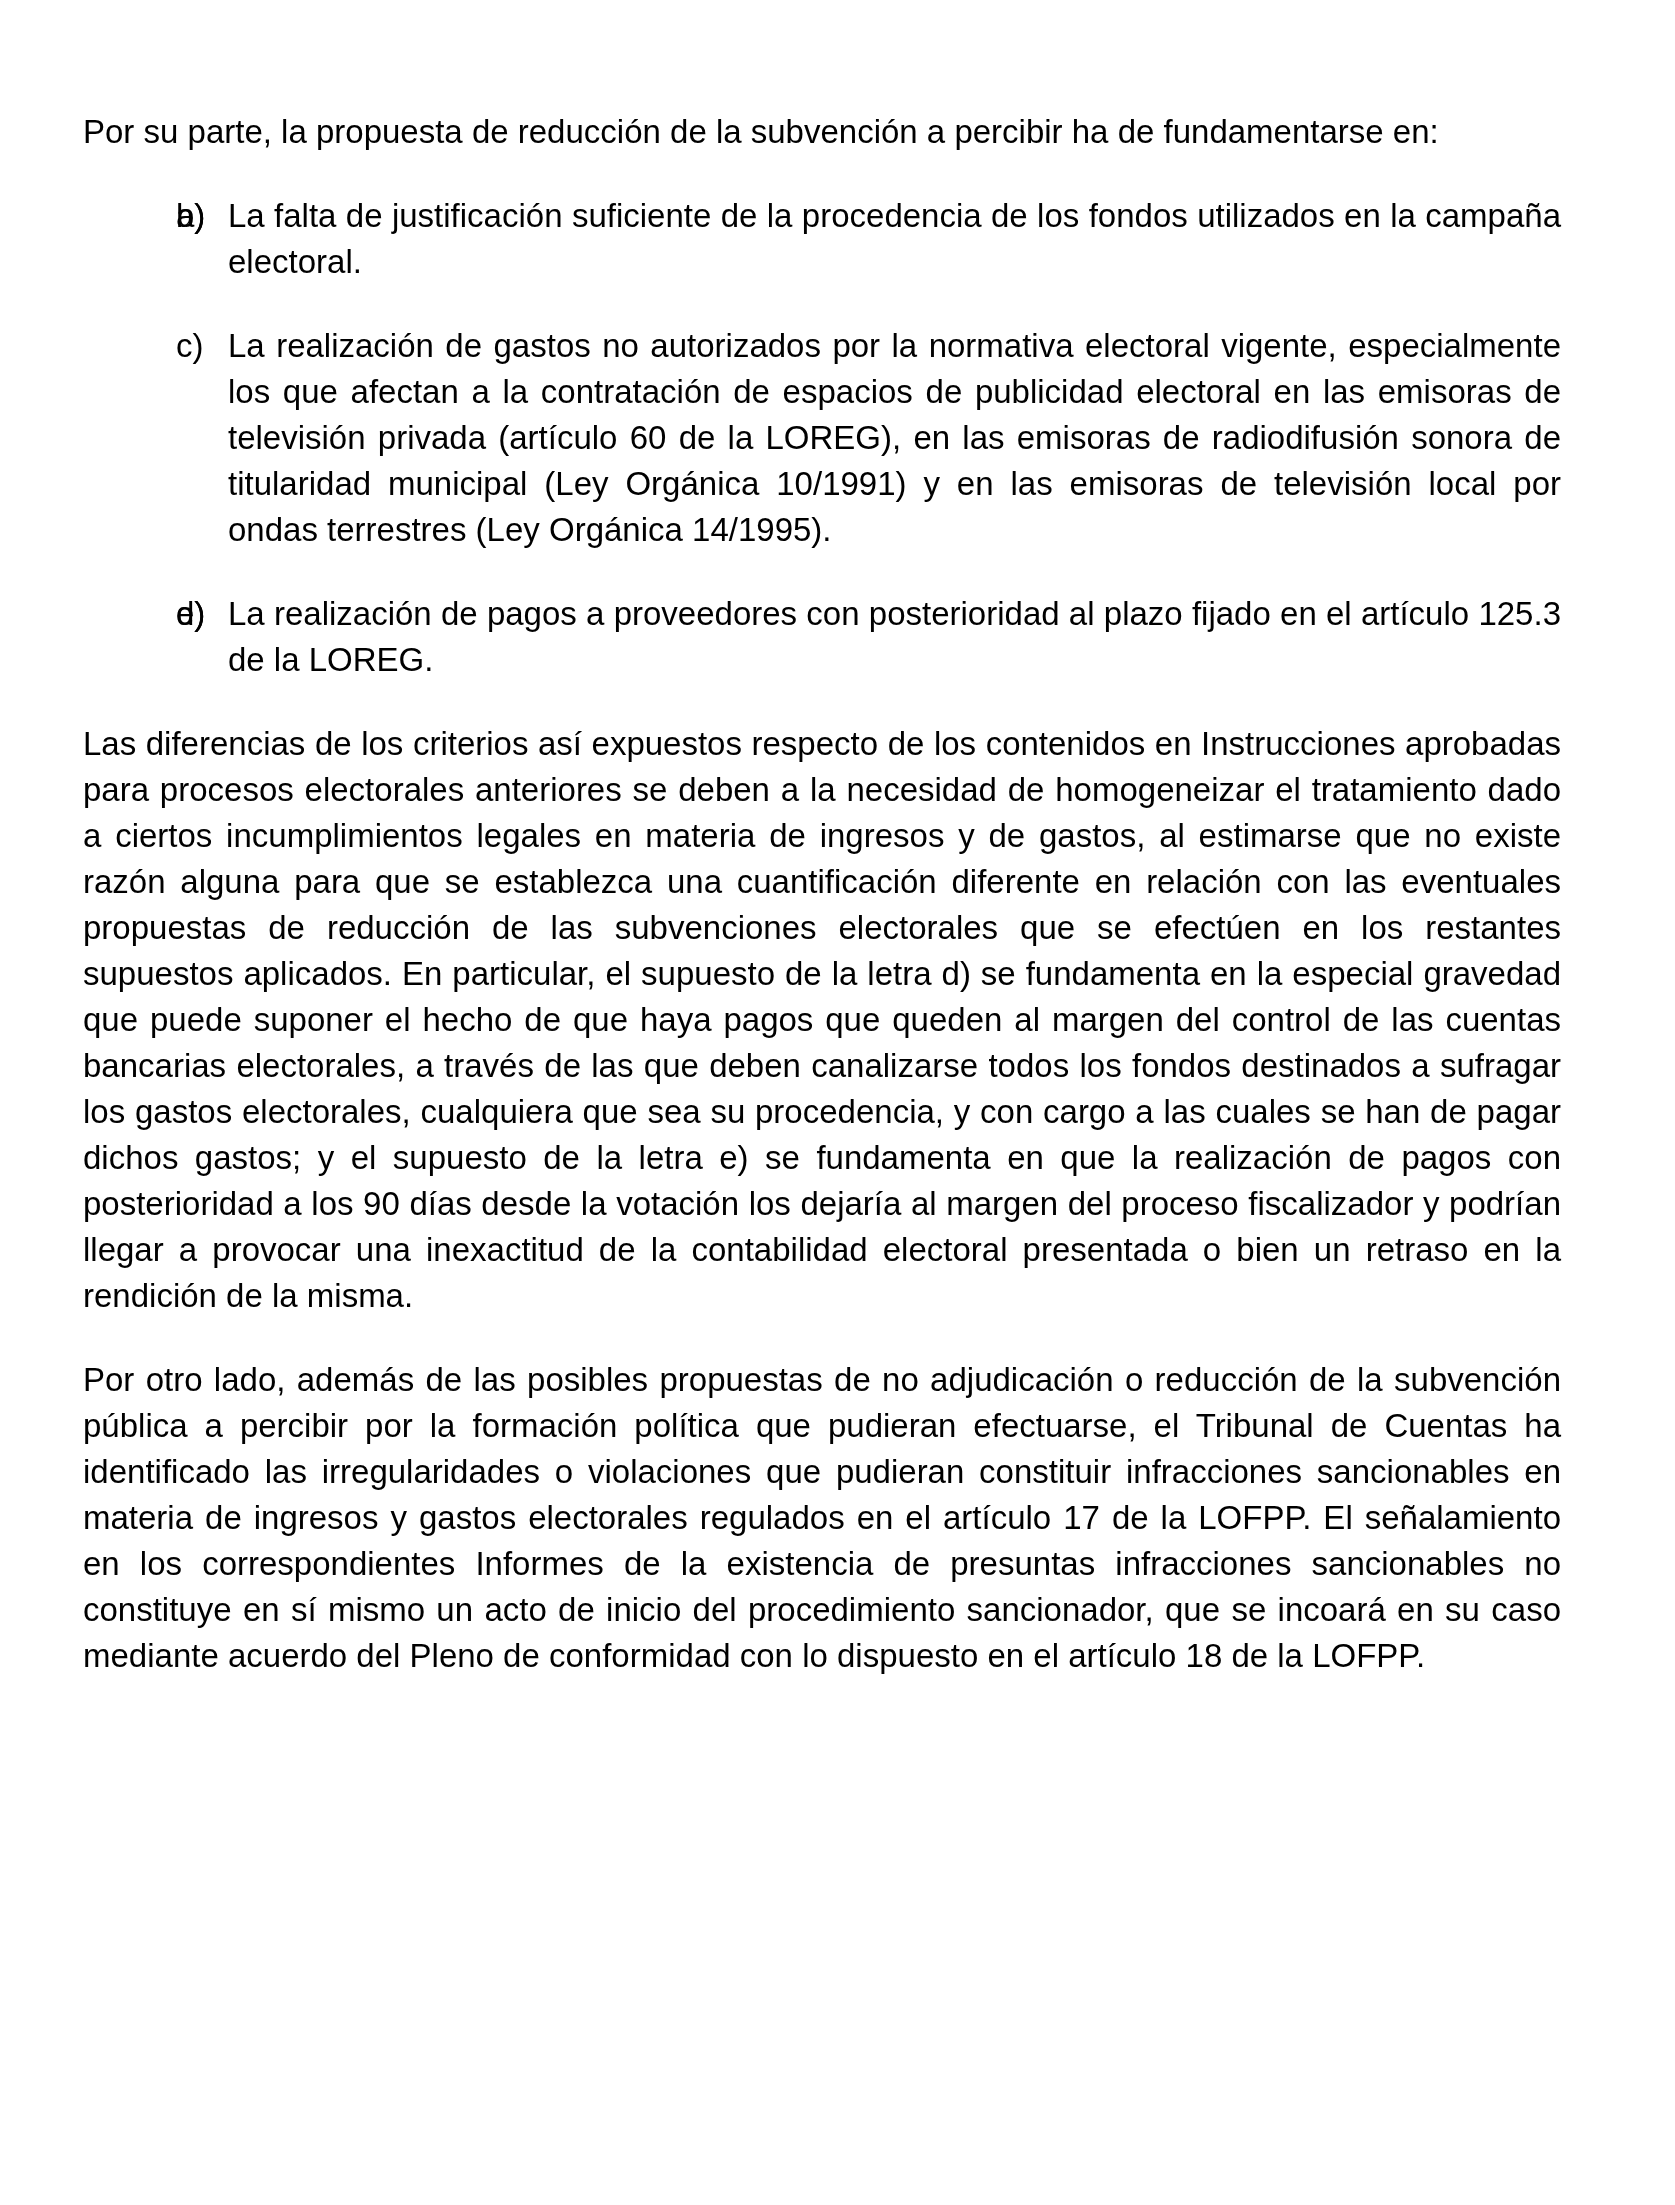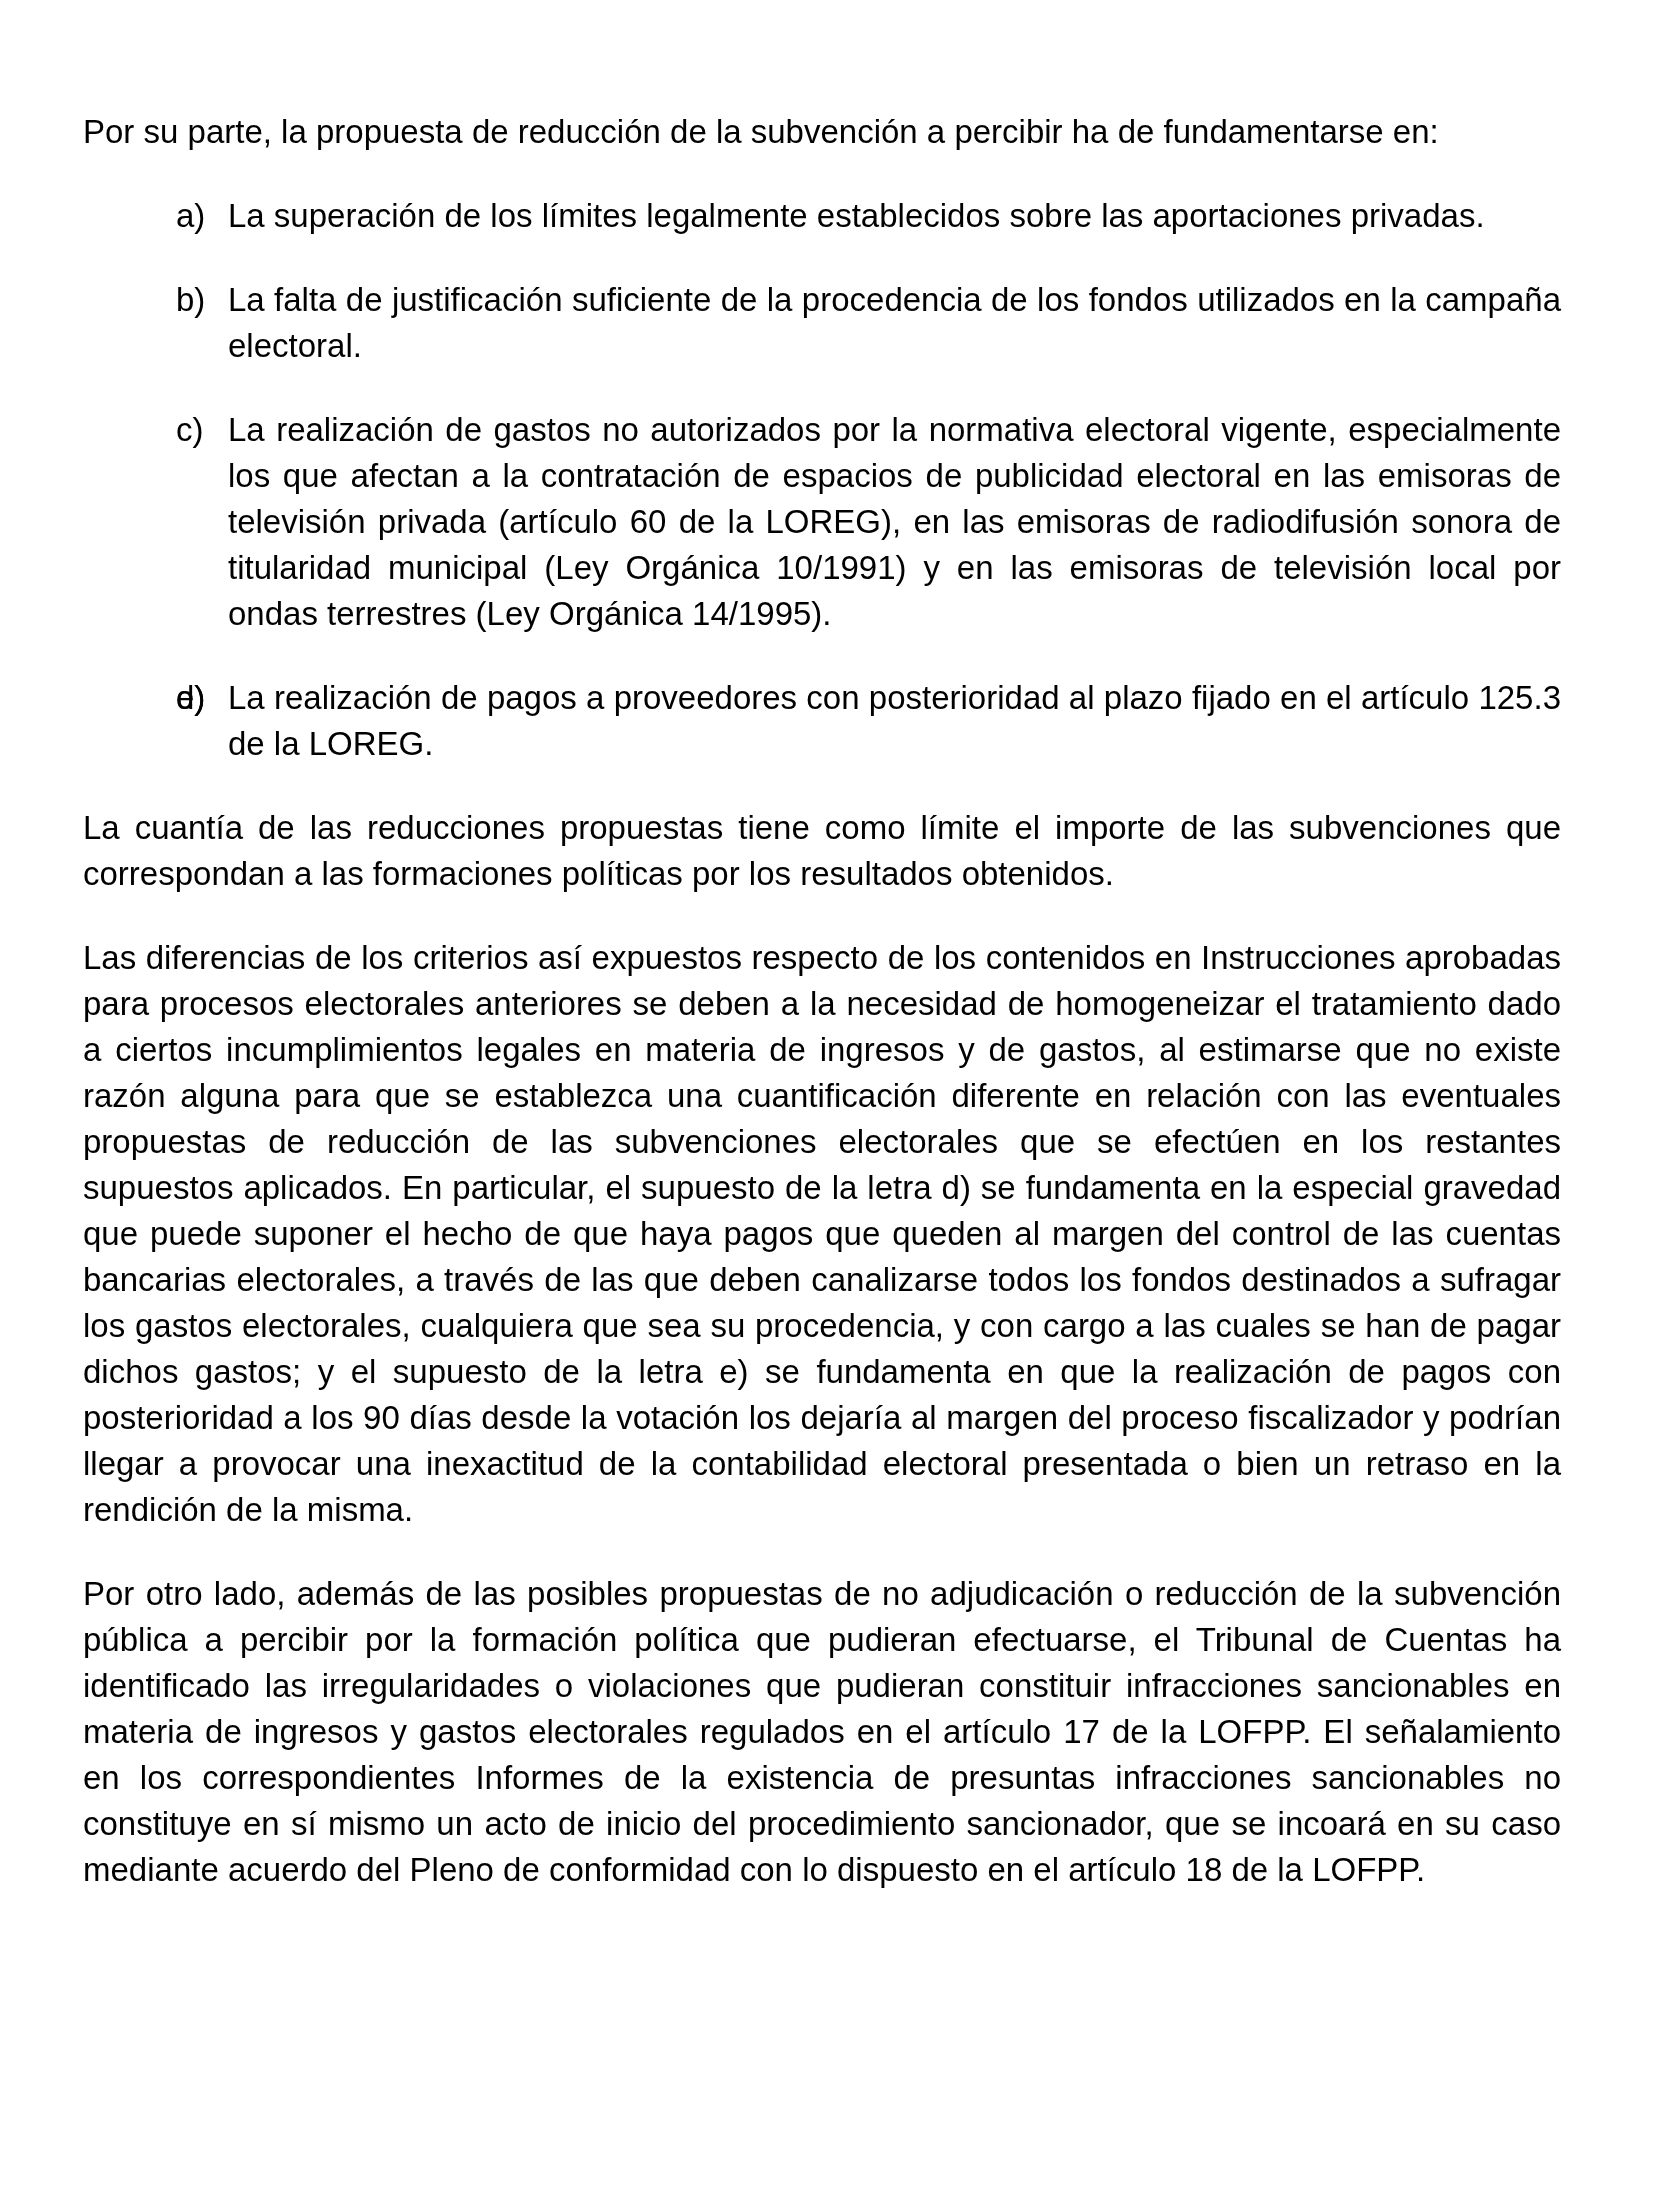--- a/index.html
+++ b/index.html
@@ -54,21 +54,20 @@
 <body>
 
 <div class="page">
 
   <p class="para intro">Por su parte, la propuesta de reducción de la subvención a percibir ha de fundamentarse en:</p>
 
   <div class="lettered-list">
 
     <div class="list-item">
       <span class="marker">a)</span>
-      <span>La superación de los límites legalmente establecidos sobre las aportaciones privadas.</span>
     </div>
 
     <div class="list-item">
       <span class="marker">b)</span>
       <span>La falta de justificación suficiente de la procedencia de los fondos utilizados en la campaña electoral.</span>
     </div>
 
     <div class="list-item">
       <span class="marker">c)</span>
       <span>La realización de gastos no autorizados por la normativa electoral vigente, especialmente los que afectan a la contratación de espacios de publicidad electoral en las emisoras de televisión privada (artículo 60 de la LOREG), en las emisoras de radiodifusión sonora de titularidad municipal (Ley Orgánica 10/1991) y en las emisoras de televisión local por ondas terrestres (Ley Orgánica 14/1995).</span>
@@ -78,20 +77,19 @@
       <span class="marker">d)</span>
     </div>
 
     <div class="list-item">
       <span class="marker">e)</span>
       <span>La realización de pagos a proveedores con posterioridad al plazo fijado en el artículo 125.3 de la LOREG.</span>
     </div>
 
   </div>
 
-  <p class="para">La cuantía de las reducciones propuestas tiene como límite el importe de las subvenciones que correspondan a las formaciones políticas por los resultados obtenidos.</p>
 
   <p class="para">Las diferencias de los criterios así expuestos respecto de los contenidos en Instrucciones aprobadas para procesos electorales anteriores se deben a la necesidad de homogeneizar el tratamiento dado a ciertos incumplimientos legales en materia de ingresos y de gastos, al estimarse que no existe razón alguna para que se establezca una cuantificación diferente en relación con las eventuales propuestas de reducción de las subvenciones electorales que se efectúen en los restantes supuestos aplicados. En particular, el supuesto de la letra d) se fundamenta en la especial gravedad que puede suponer el hecho de que haya pagos que queden al margen del control de las cuentas bancarias electorales, a través de las que deben canalizarse todos los fondos destinados a sufragar los gastos electorales, cualquiera que sea su procedencia, y con cargo a las cuales se han de pagar dichos gastos; y el supuesto de la letra e) se fundamenta en que la realización de pagos con posterioridad a los 90 días desde la votación los dejaría al margen del proceso fiscalizador y podrían llegar a provocar una inexactitud de la contabilidad electoral presentada o bien un retraso en la rendición de la misma.</p>
 
   <p class="para">Por otro lado, además de las posibles propuestas de no adjudicación o reducción de la subvención pública a percibir por la formación política que pudieran efectuarse, el Tribunal de Cuentas ha identificado las irregularidades o violaciones que pudieran constituir infracciones sancionables en materia de ingresos y gastos electorales regulados en el artículo 17 de la LOFPP. El señalamiento en los correspondientes Informes de la existencia de presuntas infracciones sancionables no constituye en sí mismo un acto de inicio del procedimiento sancionador, que se incoará en su caso mediante acuerdo del Pleno de conformidad con lo dispuesto en el artículo 18 de la LOFPP.</p>
 
 </div>
 
 
 </body></html>

